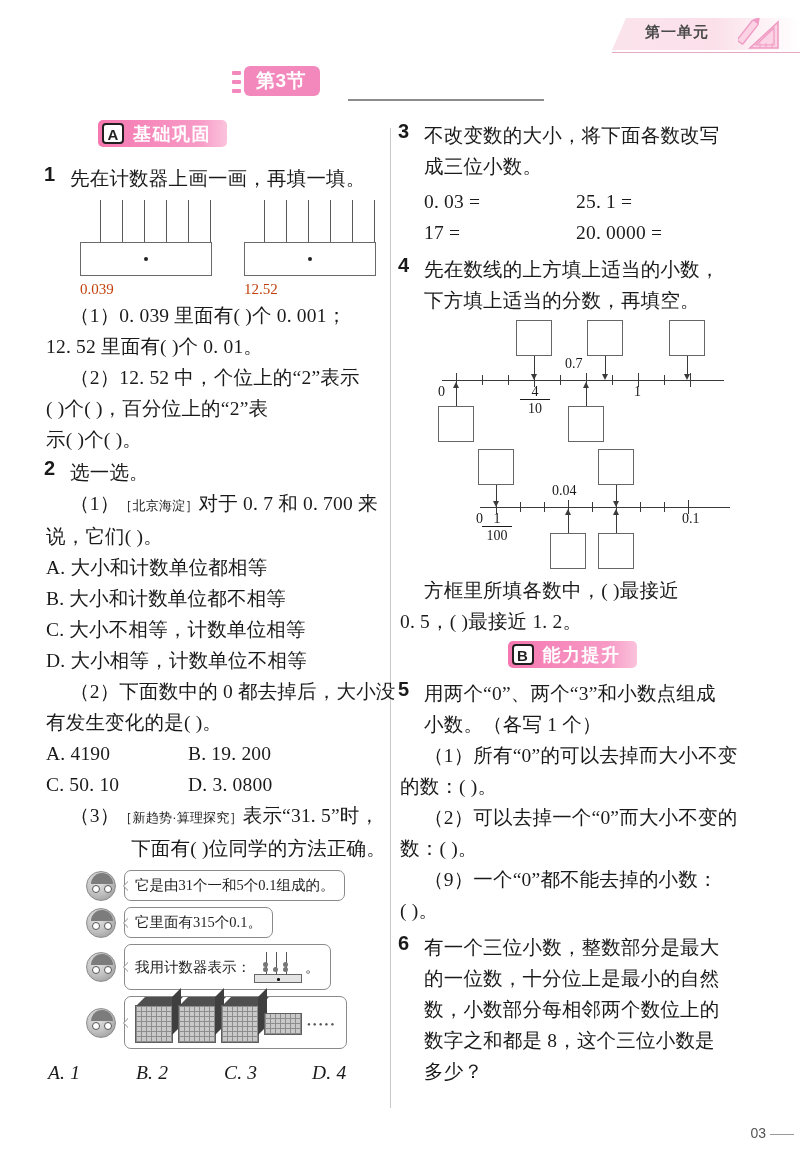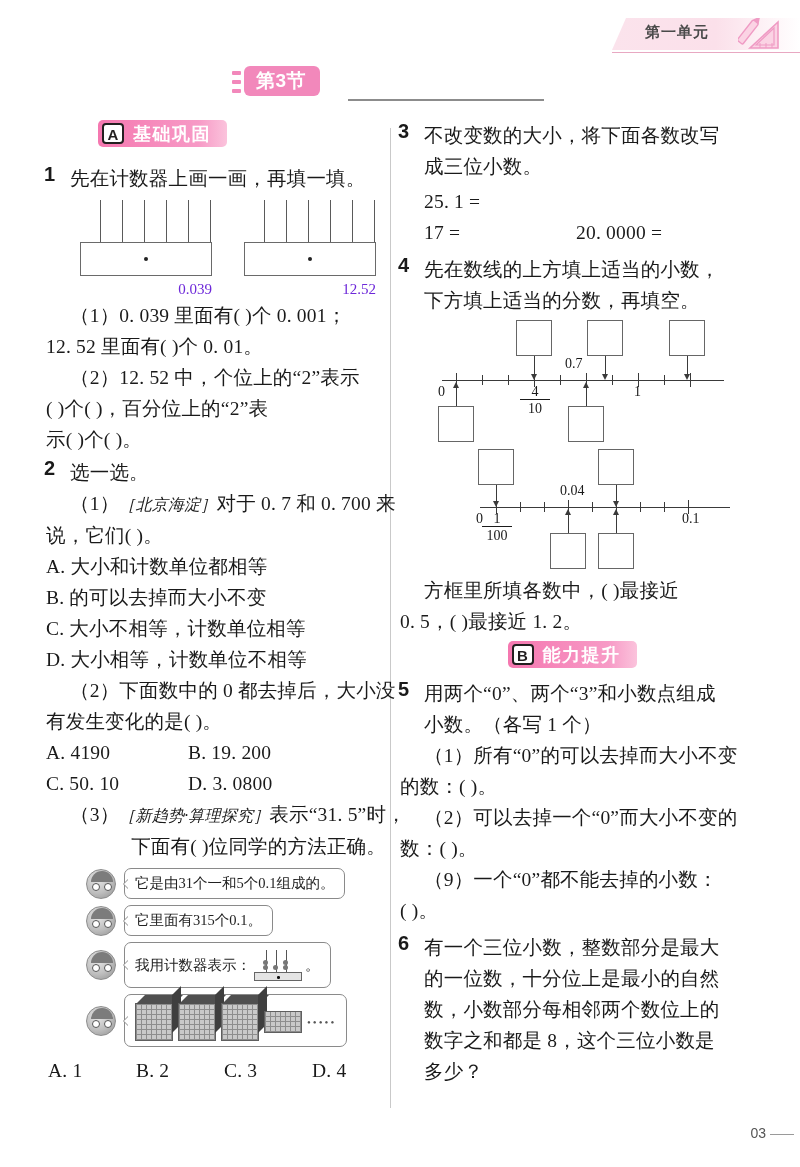--- a/index.html
+++ b/index.html
@@ -164,22 +164,21 @@
   }
   .q-body { margin-left: 26px; }
   .line {
     font-size: 19.5px;
     color: #1a1a1a;
     line-height: 31px;
     letter-spacing: 0.2px;
     white-space: nowrap;
   }
   .small-tag {
-    font-size: 16px;
-    font-style: italic;
+    font-size: 13px;
   }
   .opt-row { display: flex; }
   .opt-row > .opt { width: 142px; }
 
   
   .counters {
     display: flex;
     justify-content: center;
     gap: 32px;
     margin: 6px 0 2px 0;
@@ -203,23 +202,23 @@
   }
   .counter-base b {
     position: absolute;
     left: 50%; top: 50%;
     width: 4px; height: 4px;
     margin: -2px 0 0 -2px;
     background: #222;
     border-radius: 50%;
   }
   .counter-label {
-    text-align: right;
+    text-align: left;
     font-size: 15px;
-    color: #6d28d9;
+    color: #c2410c;
     margin-top: 5px;
   }
 
   
   .bubble-row {
     display: flex;
     align-items: center;
     margin: 6px 0 0 40px;
   }
   .face {
@@ -490,21 +489,21 @@
       <div class="q-num">2</div>
       <div class="q-body">
         <div class="line">选一选。</div>
 
         <div class="line">
           <span>（1）</span><span class="small-tag">［北京海淀］</span><span>对于 0. 7 和 0. 700 来</span>
         </div>
         <div class="line" style="margin-left:-24px;">说，它们(        )。</div>
 
         <div class="line" style="margin-left:-24px;">A. 大小和计数单位都相等</div>
-        <div class="line" style="margin-left:-24px;">B. 的可以去掉而大小不变</div>
+        <div class="line" style="margin-left:-24px;">B. 大小和计数单位都不相等</div>
         <div class="line" style="margin-left:-24px;">C. 大小不相等，计数单位相等</div>
         <div class="line" style="margin-left:-24px;">D. 大小相等，计数单位不相等</div>
 
         <div class="line">（2）下面数中的 0 都去掉后，大小没</div>
         <div class="line" style="margin-left:-24px;">有发生变化的是(        )。</div>
 
         <div class="line opt-row" style="margin-left:-24px;">
           <span class="opt">A. 4190</span>
           <span class="opt">B. 19. 200</span>
         </div>
@@ -563,38 +562,39 @@
             <span class="cubes">
               <span class="cube"></span>
                 <span class="cube"></span>
                 <span class="cube"></span>
                 <span class="cube flat"></span>
               <span class="dots">•••••</span>
             </span>
           </div>
         </div>
 
-        <div class="line opt-row" style="margin-left:-22px;margin-top:8px;">
+        <div class="line opt-row" style="margin-left:-22px;margin-top:8px;font-style:italic;">
           <span class="opt" style="width:88px">A. 1</span>
           <span class="opt" style="width:88px">B. 2</span>
           <span class="opt" style="width:88px">C. 3</span>
           <span class="opt" style="width:70px">D. 4</span>
         </div>
       </div>
     </div>
   </div>
 
   <div class="col col-right">
 
     <div class="q" style="margin-top:0;">
       <div class="q-num">3</div>
       <div class="q-body">
         <div class="line">不改变数的大小，将下面各数改写</div>
         <div class="line">成三位小数。</div>
         <div class="line opt-row" style="margin-top:4px;">
+          <span class="opt" style="width:152px">0. 03 =</span>
           <span class="opt">25. 1 =</span>
         </div>
         <div class="line opt-row">
           <span class="opt" style="width:152px">17 =</span>
           <span class="opt">20. 0000 =</span>
         </div>
       </div>
     </div>
 
     <div class="q" style="margin-top:6px;">
@@ -648,21 +648,21 @@
           <div class="nl-tick" style="left:192px; top:53px; height:14px;"></div>
           <div class="nl-tick" style="left:216px; top:55px; height:10px;"></div>
           <div class="nl-tick" style="left:240px; top:55px; height:10px;"></div>
           <div class="nl-tick" style="left:264px; top:53px; height:14px;"></div>
 
           <div class="nl-lbl" style="left:52px; top:64px;">0</div>
           <div class="frac" style="left:58px; top:64px; width:30px;">
             <span>1</span>
             <u>100</u>
           </div>
-          <div class="nl-lbl" style="left:136px; top:36px;">0.04</div>
+          <div class="nl-lbl" style="left:128px; top:36px;">0.04</div>
           <div class="nl-lbl" style="left:258px; top:64px;">0.1</div>
 
           <div class="nl-box" style="left:54px;  top:2px; width:36px; height:36px;"></div>
           <div class="nl-arrow down" style="left:72px;  top:38px; height:16px;"></div>
           <div class="nl-box" style="left:174px; top:2px; width:36px; height:36px;"></div>
           <div class="nl-arrow down" style="left:192px; top:38px; height:16px;"></div>
 
           <div class="nl-arrow up" style="left:144px; top:68px; height:18px;"></div>
           <div class="nl-box" style="left:126px; top:86px; width:36px; height:36px;"></div>
           <div class="nl-arrow up" style="left:192px; top:68px; height:18px;"></div>

